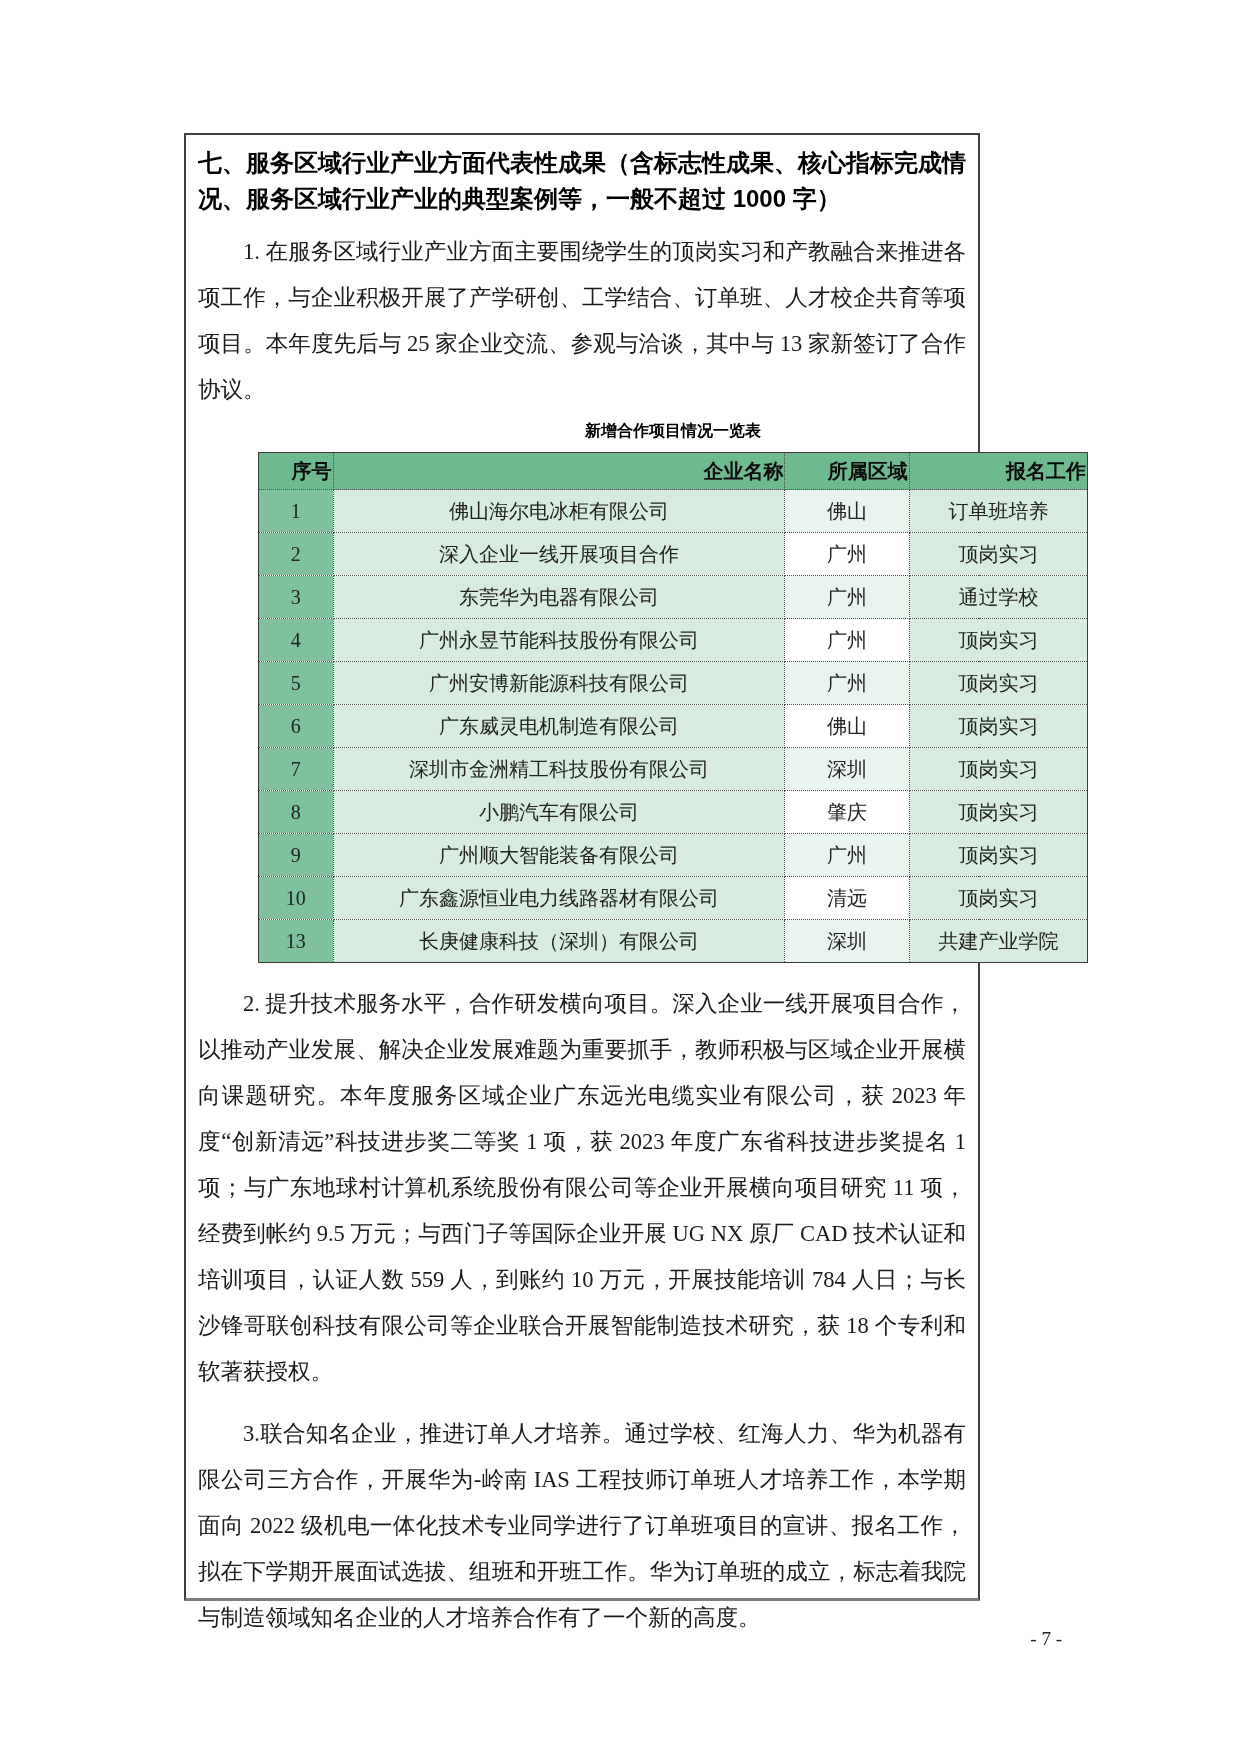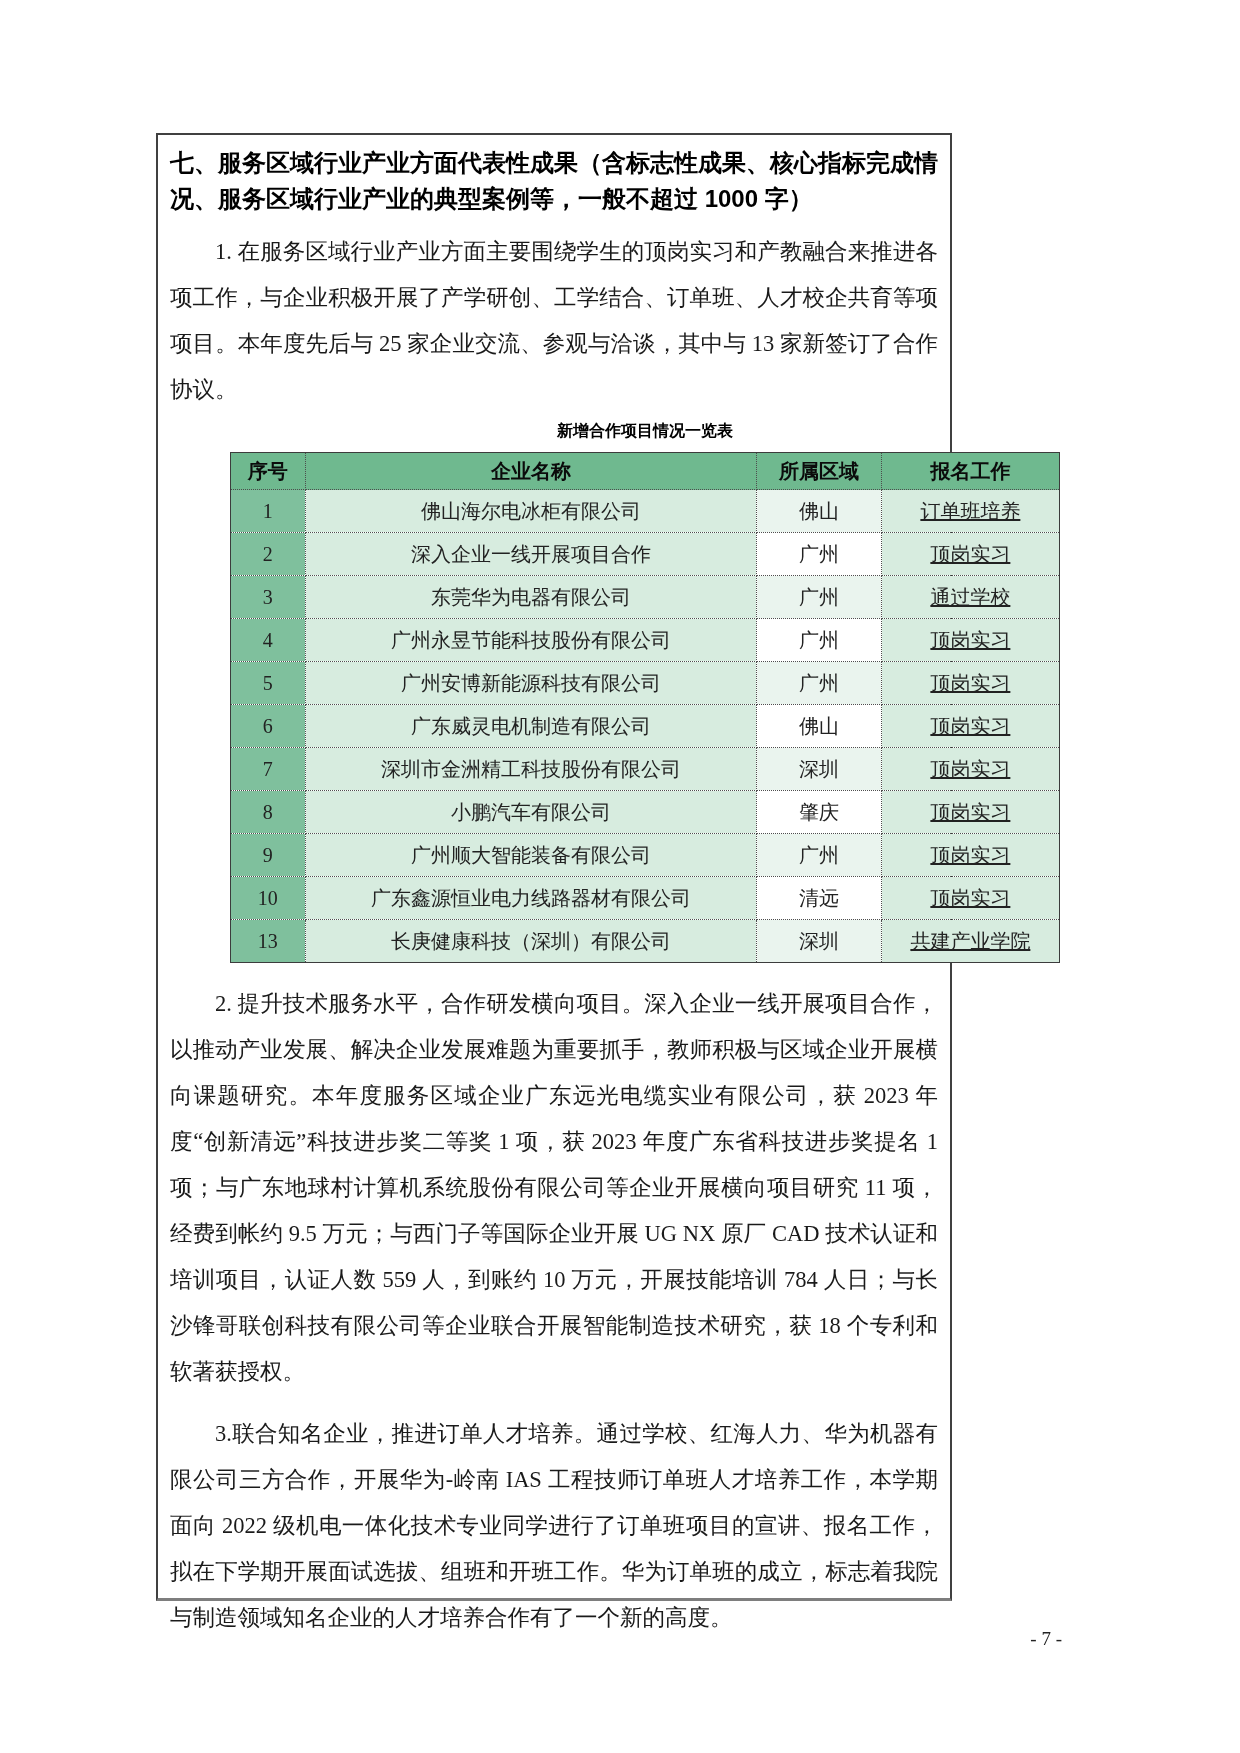--- a/index.html
+++ b/index.html
@@ -6,21 +6,21 @@
   .page {
     position:relative;
     width:1240px; height:1753px;
     background:#ffffff;
     font-family:"Liberation Serif","DejaVu Serif",serif;
     color:#111;
     overflow:hidden;
   }
   .content-box {
     position:absolute;
-    left:156px; top:133px;
+    left:184px; top:133px;
     width:796px; height:1468px;
     box-sizing:border-box;
     border:2px solid #404040;
     border-bottom:3px solid #7e7e7e;
     padding:6px 12px 0 12px;
     background:#ffffff;
   }
   .heading {
     margin:4px 0 0 0;
     font-family:"Liberation Sans","DejaVu Sans",sans-serif;
@@ -64,34 +64,34 @@
   .coop-table col.c-region { width:15%; }
   .coop-table col.c-coop   { width:21.5%; }
   .coop-table th {
     height:34px;
     background:var(--header-green,#6FB98F);
     font-family:"Liberation Sans","DejaVu Sans",sans-serif;
     font-weight:bold;
     font-size:20px;
     color:#0b0b0b;
     border:1px dotted #4d4d4d;
-    text-align:center;
+    text-align:right;
   }
   .coop-table td {
     height:40px;
     font-size:20px;
     text-align:center;
     color:#222;
     border:1px dotted #4d4d4d;
     overflow:hidden;
     white-space:nowrap;
   }
   td.col-no      { background:var(--index-green,#7FC09D); }
   td.col-company { background:var(--cell-light,#D7ECDF); }
-  td.col-coop    { background:var(--cell-light,#D7ECDF);text-decoration:underline; }
+  td.col-coop    { background:var(--cell-light,#D7ECDF); }
   td.col-region  { background:var(--region-tint,#EAF4EE); }
   td.col-region.region-even { background:var(--region-white,#FFFFFF); }
   .page-number {
     position:absolute;
     top:1628px;
     right:178px;
     font-size:19px;
     font-family:"Liberation Serif","DejaVu Serif",serif;
     color:#222;
   }

